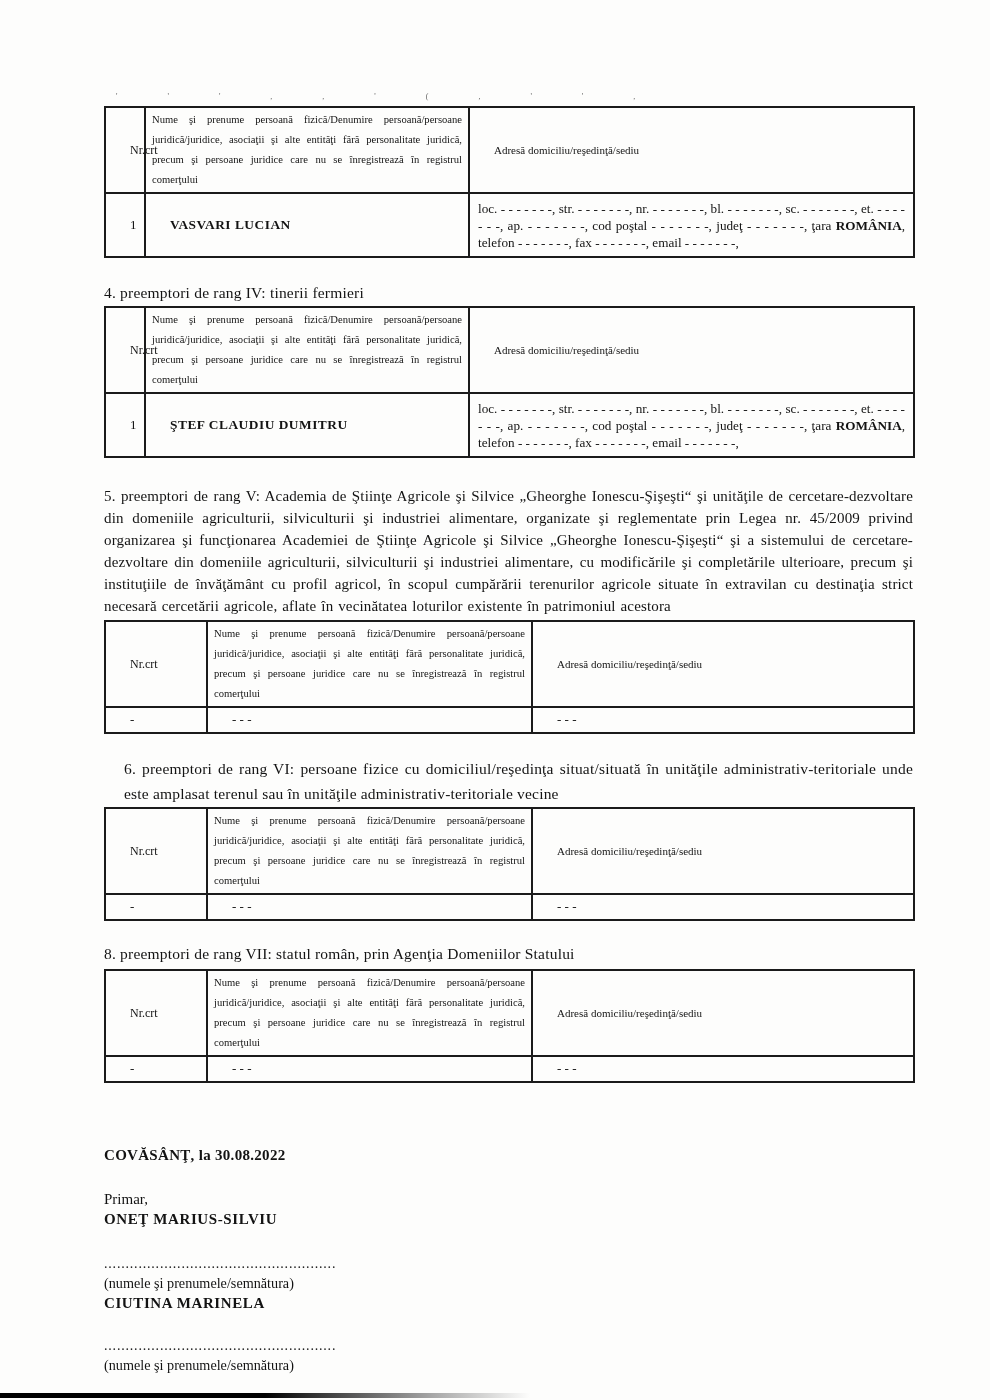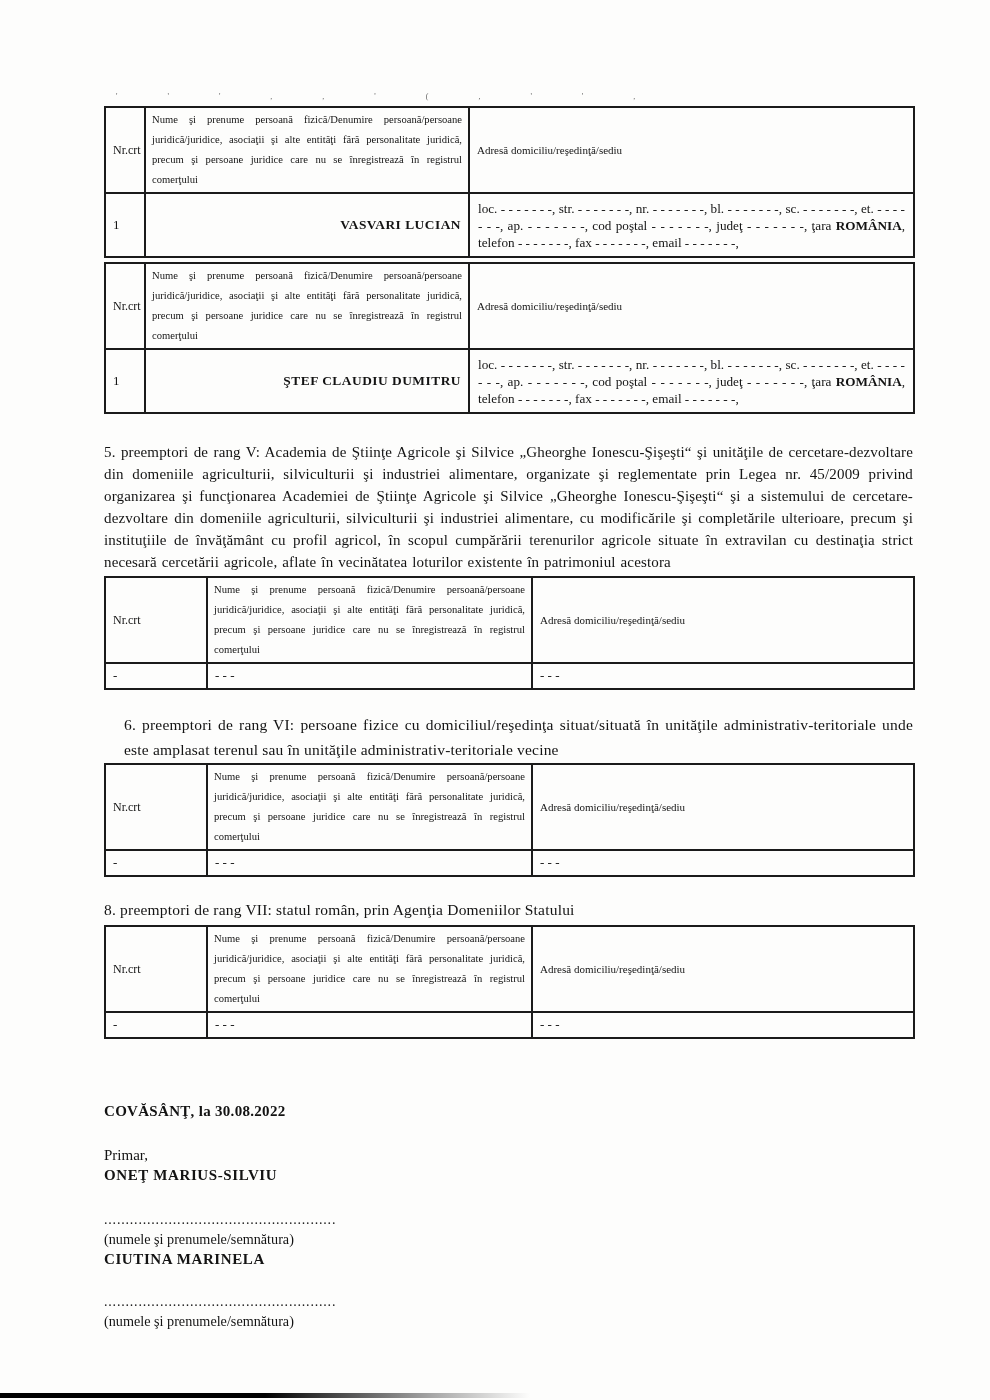--- a/index.html
+++ b/index.html
@@ -12,28 +12,28 @@
 
   
   .artifact-top {
     position:absolute; left:116px; top:92px; width:620px; height:10px;
     font-size:8px; color:#3a3a3a; opacity:.8; letter-spacing:24px;
     white-space:nowrap; overflow:hidden;
   }
 
   
   table.tbl { border-collapse:collapse; table-layout:fixed; width:809px; }
-  table.tbl td { border:2px solid #1b1b1b; padding:2px 7px; vertical-align:middle; }
+  table.tbl td { border:2px solid #1b1b1b; padding:2px 24px; vertical-align:middle; }
   .hdr-nr { font-size:12px; }
   .hdr-name { font-size:10.6px; line-height:20px; text-align:justify; padding:2px 6px !important; }
   .hdr-addr { font-size:11px; }
   .tblA .row-hdr { height:40px; }
   .tblA .row-data { height:64px; }
   .cell-nr { font-size:13px; }
-  .cell-name { font-weight:bold; font-size:13.4px; letter-spacing:.5px;text-align:right; }
+  .cell-name { font-weight:bold; font-size:13.4px; letter-spacing:.5px; }
   .cell-addr { font-size:13.2px; line-height:17px; text-align:justify; padding:2px 8px !important; }
   .tblE .row-hdr { height:40px; }
   .tblE .row-data { height:26px; vertical-align:middle; }
   .cell-dash { font-size:13px; }
 
   
   .sec-heading { font-size:15.5px; letter-spacing:.2px; }
   .para { font-size:15px; line-height:22px; text-align:justify; letter-spacing:.15px; word-spacing:1px; }
   .heading-just { text-align:justify; line-height:24.5px;margin-left:20px; }
 
@@ -88,20 +88,21 @@
         <td class="hdr-addr">Adresă domiciliu/reşedinţă/sediu</td>
       </tr>
       <tr class="row-data">
         <td class="cell-nr">1</td>
         <td class="cell-name">VASVARI LUCIAN</td>
         <td class="cell-addr"><span>loc. - - - - - - -, str. - - - - - - -, nr. - - - - - - -, bl. - - - - - - -, sc. - - - - - - -, et. - - - - - - -, ap. - - - - - - -, cod poştal - - - - - - -, judeţ - - - - - - -, ţara </span><span class="bold">ROMÂNIA</span><span>, telefon - - - - - - -, fax - - - - - - -, email - - - - - - -,</span></td>
       </tr>
     </tbody>
       </table>
 
+    <div class="sec-heading m-heading4">4. preemptori de rang IV: tinerii fermieri</div>
     <table class="tbl tblA m-tableB">
       <colgroup>
           <col style="width:40px">
           <col style="width:324px">
           <col style="width:445px">
         </colgroup>
       <tbody>
           <tr class="row-hdr">
         <td class="hdr-nr">Nr.crt</td>
         <td class="hdr-name">Nume şi prenume persoană fizică/Denumire persoană/persoane juridică/juridice, asociaţii şi alte entităţi fără personalitate juridică, precum şi persoane juridice care nu se înregistrează în registrul comerţului</td>

